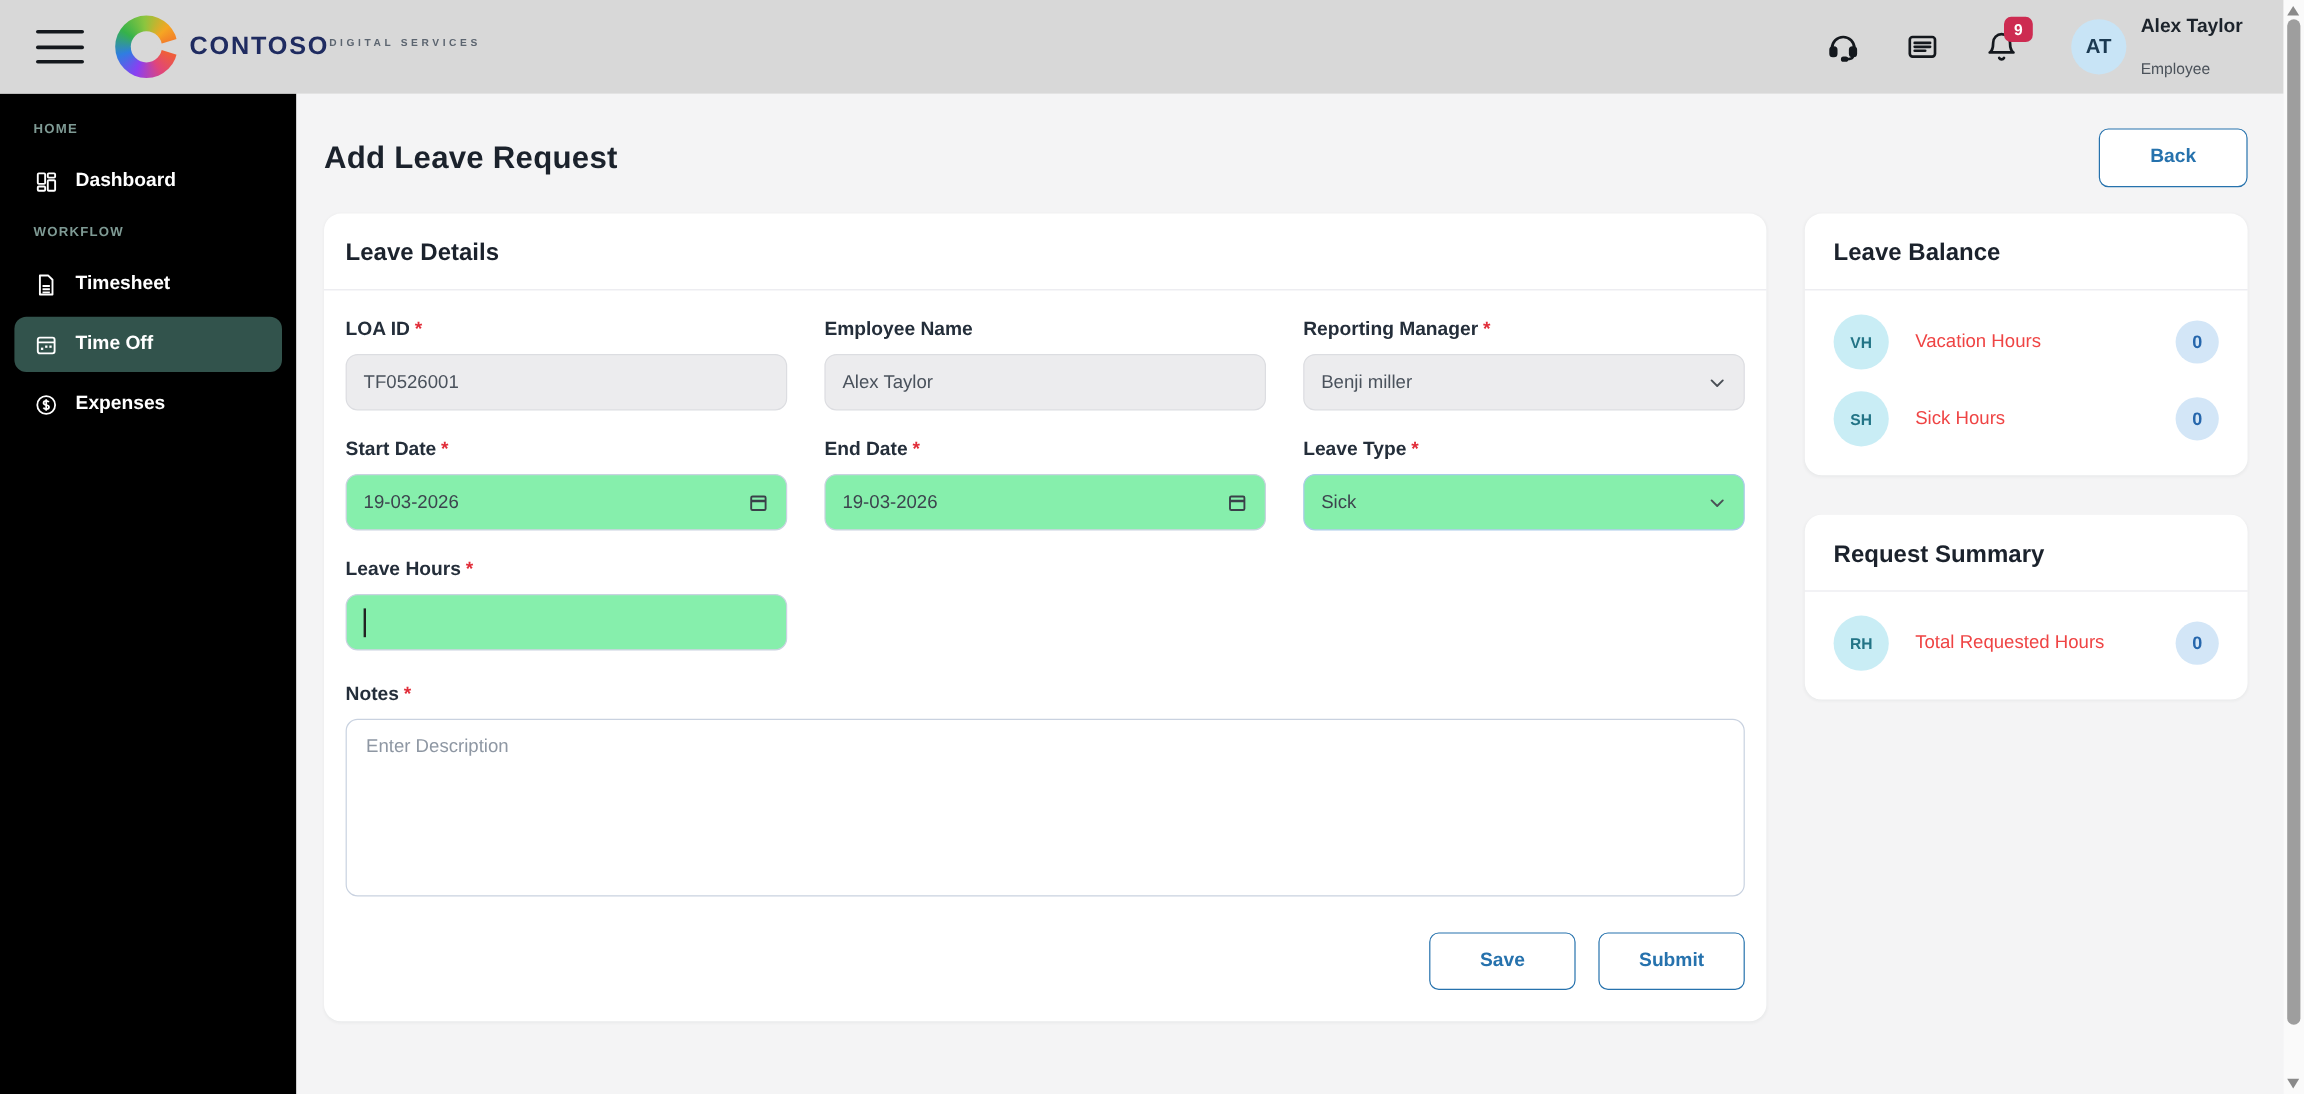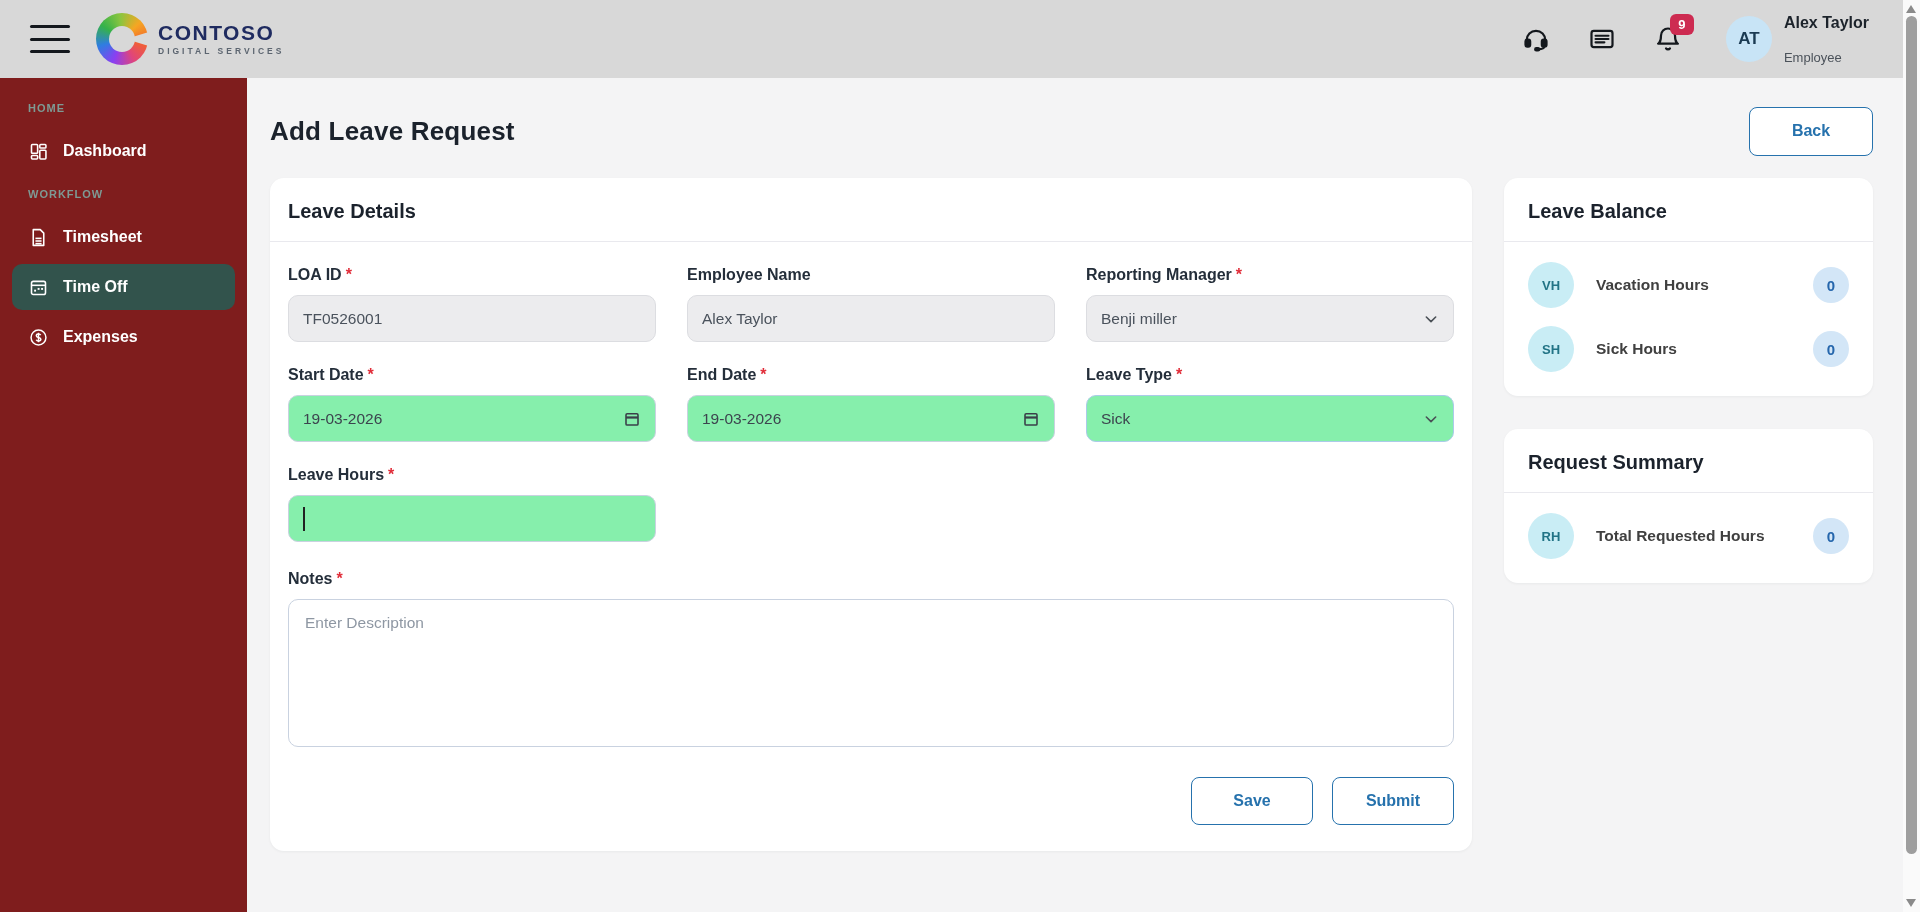--- a/index.html
+++ b/index.html
@@ -10,38 +10,38 @@
   .header{ position:absolute; left:0; top:0; width:1903px; height:78px; background:#d8d8d8;
            display:flex; align-items:center; padding:0 34px 0 30px; z-index:5;}
   .hamburger{ width:40px; height:28px; display:flex; flex-direction:column; justify-content:space-between; cursor:pointer; }
   .hamburger span{ display:block; height:3px; background:#14181d; border-radius:2px; }
   .brand{ display:flex; align-items:center; gap:10px; margin-left:26px; }
   .cmark{ width:52px; height:52px; border-radius:50%; position:relative;
           background:conic-gradient(from 150deg,#e0457b,#8a3ff2,#2f7de1,#35b24a,#8bc53f,#f5a623,#f2622e,#e0457b); }
   .cmark::before{ content:""; position:absolute; inset:13px; border-radius:50%; background:#d8d8d8; }
   .cmark::after{ content:""; position:absolute; right:-4px; top:50%; width:26px; height:16px; transform:translateY(-50%);
                  background:#d8d8d8; clip-path:polygon(100% 0,0 50%,100% 100%); }
-  .brand-text{ display:flex; flex-direction:column; line-height:1.05; }
+  .brand-text{ display:flex; line-height:1.05; }
   .brand-name{ font-size:21px; font-weight:800; letter-spacing:1.5px; color:#1f2b60; }
   .brand-tag{ font-size:8.5px; font-weight:700; letter-spacing:3px; color:#5c6570; margin-top:3px; }
   .header-spacer{ flex:1; }
   .header-icons{ display:flex; align-items:center; gap:38px; }
   .hicon{ width:28px; height:28px; color:#14181d; cursor:pointer; position:relative; }
   .hicon svg{ width:100%; height:100%; }
   .bell-badge{ position:absolute; top:-11px; right:-12px; min-width:24px; height:21px; background:#cd2b51;
                border-radius:6px; color:#fff; font-size:13px; font-weight:700; display:flex;
                align-items:center; justify-content:center; padding:0 5px; }
   .userbox{ display:flex; align-items:center; gap:12px; margin-left:6px; }
   .avatar{ width:46px; height:46px; border-radius:50%; background:#c8e4f6; color:#1b3a52;
            font-size:17px; font-weight:700; display:flex; align-items:center; justify-content:center; cursor:pointer;}
   .user-name{ font-size:16px; font-weight:700; color:#1c232b; }
   .user-role{ font-size:13px; color:#4b525a; margin-top:18px; }
 
   
-  .sidebar{ position:absolute; left:0; top:78px; width:247px; height:834px; background:#7f1d1d; padding-top:14px; }
+  .sidebar{ position:absolute; left:0; top:78px; width:247px; height:834px; background:#000000; padding-top:14px; }
   .side-label{ font-size:11px; font-weight:700; letter-spacing:1px; color:#7e9a94; padding:10px 28px; }
   .side-item{ display:flex; align-items:center; gap:14px; color:#fff; font-size:16px; font-weight:700;
               height:46px; margin:4px 12px; padding:0 16px; border-radius:10px; cursor:pointer; }
   .side-item.active{ background:#32534c; }
   .side-item svg{ width:21px; height:21px; flex:0 0 auto; }
 
   
   .main{ position:absolute; left:247px; top:78px; width:1656px; height:834px; background:#f4f4f5; padding:28px 30px 0 23px; }
   .page-head{ display:flex; align-items:center; justify-content:space-between; height:50px; margin-bottom:22px; }
   .page-title{ font-size:26px; font-weight:700; color:#1b222c; letter-spacing:.2px; }
@@ -74,21 +74,21 @@
   .notes-area::placeholder{ color:#8e97a3; }
   .form-actions{ display:flex; justify-content:flex-end; gap:19px; padding:30px 18px 0 18px; }
   .btn-action{ width:122px; height:48px; }
 
   
   .right-col{ width:380px; display:flex; flex-direction:column; gap:33px; }
   .panel-rows{ padding:20px 24px 24px 24px; display:flex; flex-direction:column; gap:18px; }
   .panel-row{ display:flex; align-items:center; gap:22px; }
   .circle-ini{ width:46px; height:46px; border-radius:50%; background:#c9edf5; color:#227486;
                font-size:13px; font-weight:700; display:flex; align-items:center; justify-content:center; flex:0 0 auto;}
-  .panel-row-label{ flex:1; font-size:15.5px; font-weight:700; color:#404040; }
+  .panel-row-label{ flex:1; font-size:15.5px; font-weight:400; color:#ef4444; }
   .count-badge{ width:36px; height:36px; border-radius:50%; background:#d3e6f7; color:#2566ac;
                 font-size:15px; font-weight:700; display:flex; align-items:center; justify-content:center; flex:0 0 auto;}
 
   
   .scrollbar{ position:absolute; right:0; top:0; width:17px; height:912px; background:#fafafa; z-index:9; }
   .sb-thumb{ position:absolute; left:3px; top:16px; width:11px; height:838px; background:#9e9e9e; border-radius:6px; }
   .sb-arrow{ position:absolute; left:3px; width:0; height:0; border-left:5.5px solid transparent; border-right:5.5px solid transparent; }
   .sb-up{ top:5px; border-bottom:8px solid #8a8a8a; }
   .sb-down{ bottom:5px; border-top:8px solid #8a8a8a; }
 </style>

